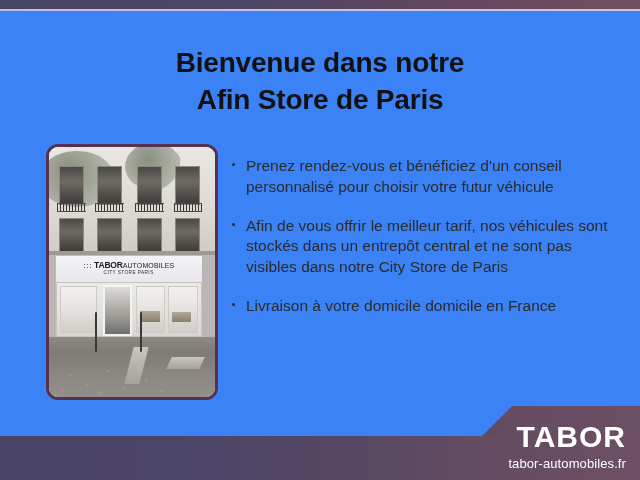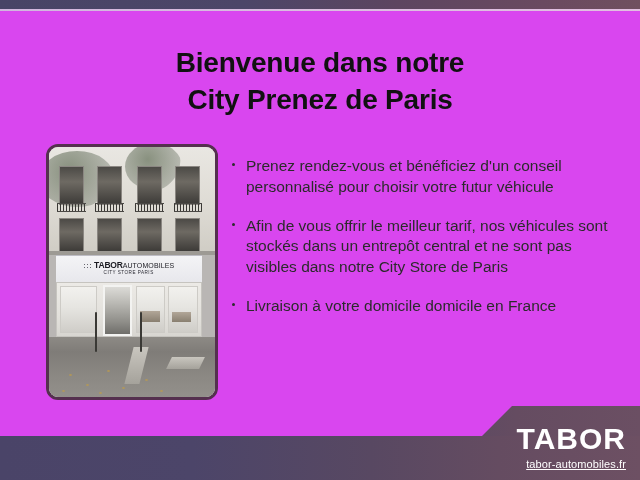--- a/index.html
+++ b/index.html
@@ -11,21 +11,21 @@
     height: 480px;
     overflow: hidden;
     background: #ffffff;
     font-family: "Liberation Sans", sans-serif;
     position: relative;
   }
 
   .slide {
     position: absolute;
     inset: 0;
-    background: #d946ef;
+    background: #3b82f6;
     overflow: hidden;
   }
 
   
   .top-bar {
     position: absolute;
     top: 0; left: 0;
     width: 640px;
     height: 9px;
     background: linear-gradient(to right, #484466 0%, #4c4668 38%, #5d4560 62%, #6a4a60 85%, #70505f 100%);
@@ -278,38 +278,37 @@
   }
   .brand-name {
     display: block;
     font-size: 30px;
     font-weight: bold;
     letter-spacing: 1px;
     line-height: 1;
   }
   .brand-url {
     display: block;
-    font-size: 11px;
+    font-size: 13px;
     letter-spacing: 0.1px;
     margin-top: 5px;
     line-height: 1;
-    text-decoration: underline;
   }
 </style>
 </head>
 <body>
 
 <div class="slide">
 
   <div class="top-bar"></div>
   <div class="top-bar-hair"></div>
 
   <h1 class="title">
     <span class="line">Bienvenue dans notre</span>
-    <span class="line">City Prenez de Paris</span>
+    <span class="line">Afin Store de Paris</span>
   </h1>
 
   <div class="photo-frame">
     <div class="photo">
 
       <div class="facade">
         <div class="tree" style="left:-6%;top:4%;width:46%;height:52%;"></div>
         <div class="tree" style="left:46%;top:-4%;width:34%;height:44%;"></div>
 
         <div class="win" style="left:6%;top:18%;width:15%;height:36%;"></div>

